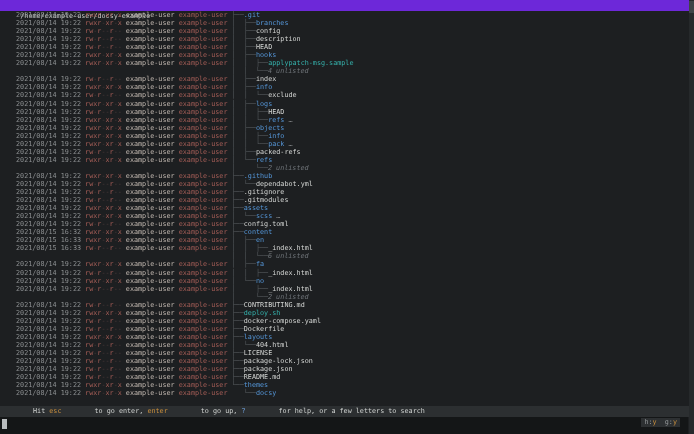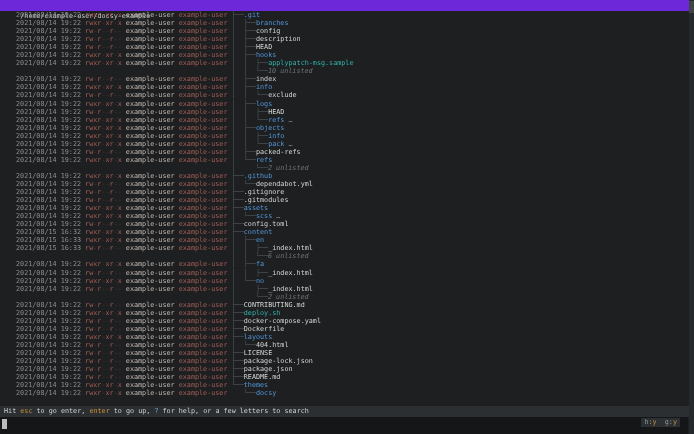--- a/index.html
+++ b/index.html
@@ -17,21 +17,21 @@
   .owner{color:#c2b8b0;}
   .grp{color:#a65e57;}
   .pre{color:#585d60;}
   .n-dir{color:#5596d8;}
   .n-file{color:#d4d6d4;}
   .n-exec{color:#35b2ac;}
   .n-unlisted{color:#70757a;font-style:italic;}
   .ell{color:#8a8d8f;}
   .status{position:absolute;top:406px;left:0;width:694px;height:11px;background:#2c2f31;
           line-height:11px;padding-left:4px;box-sizing:border-box;white-space:pre;color:#cfd2d0;}
-  .sk-plain{color:#cfd2d0;}
+  .sk-plain{color:#cfd2d0;margin-left:29px;}
   .sk-key{color:#c98f3d;}
   .sk-help{color:#6d9ed8;}
   .inputbar{position:absolute;top:417px;left:0;width:688px;height:17px;background:#141617;}
   .cursor{position:absolute;top:2px;left:2px;width:5px;height:10px;background:#b9bdbf;}
   .flags{position:absolute;top:1px;right:8px;background:#2d3032;padding:0 3px;height:9px;
          line-height:9px;white-space:pre;}
   .fl{color:#94989a;}
   .fv{color:#c98f3d;}
 </style>
 </head>
@@ -43,21 +43,21 @@
   </div>
 
   <div class="rows">
       <div class="row"><span class="date">2021/08/14 19:22 </span><span><span class="pc">r</span><span class="pc">w</span><span class="pc">x</span><span class="pc">r</span><span class="pd">-</span><span class="pc">x</span><span class="pc">r</span><span class="pd">-</span><span class="pc">x</span></span><span class="owner"> example-user </span><span class="grp">example-user </span><span class="pre">├──</span><span class="n-dir">.git</span></div>
       <div class="row"><span class="date">2021/08/14 19:22 </span><span><span class="pc">r</span><span class="pc">w</span><span class="pc">x</span><span class="pc">r</span><span class="pd">-</span><span class="pc">x</span><span class="pc">r</span><span class="pd">-</span><span class="pc">x</span></span><span class="owner"> example-user </span><span class="grp">example-user </span><span class="pre">│  ├──</span><span class="n-dir">branches</span></div>
       <div class="row"><span class="date">2021/08/14 19:22 </span><span><span class="pc">r</span><span class="pc">w</span><span class="pd">-</span><span class="pc">r</span><span class="pd">-</span><span class="pd">-</span><span class="pc">r</span><span class="pd">-</span><span class="pd">-</span></span><span class="owner"> example-user </span><span class="grp">example-user </span><span class="pre">│  ├──</span><span class="n-file">config</span></div>
       <div class="row"><span class="date">2021/08/14 19:22 </span><span><span class="pc">r</span><span class="pc">w</span><span class="pd">-</span><span class="pc">r</span><span class="pd">-</span><span class="pd">-</span><span class="pc">r</span><span class="pd">-</span><span class="pd">-</span></span><span class="owner"> example-user </span><span class="grp">example-user </span><span class="pre">│  ├──</span><span class="n-file">description</span></div>
       <div class="row"><span class="date">2021/08/14 19:22 </span><span><span class="pc">r</span><span class="pc">w</span><span class="pd">-</span><span class="pc">r</span><span class="pd">-</span><span class="pd">-</span><span class="pc">r</span><span class="pd">-</span><span class="pd">-</span></span><span class="owner"> example-user </span><span class="grp">example-user </span><span class="pre">│  ├──</span><span class="n-file">HEAD</span></div>
       <div class="row"><span class="date">2021/08/14 19:22 </span><span><span class="pc">r</span><span class="pc">w</span><span class="pc">x</span><span class="pc">r</span><span class="pd">-</span><span class="pc">x</span><span class="pc">r</span><span class="pd">-</span><span class="pc">x</span></span><span class="owner"> example-user </span><span class="grp">example-user </span><span class="pre">│  ├──</span><span class="n-dir">hooks</span></div>
       <div class="row"><span class="date">2021/08/14 19:22 </span><span><span class="pc">r</span><span class="pc">w</span><span class="pc">x</span><span class="pc">r</span><span class="pd">-</span><span class="pc">x</span><span class="pc">r</span><span class="pd">-</span><span class="pc">x</span></span><span class="owner"> example-user </span><span class="grp">example-user </span><span class="pre">│  │  ├──</span><span class="n-exec">applypatch-msg.sample</span></div>
-      <div class="row"><span class="">                                                     </span><span class="pre">│  │  └──</span><span class="n-unlisted">10 unlisted</span></div>
+      <div class="row"><span class="">                                                     </span><span class="pre">│  │  └──</span><span class="n-unlisted">4 unlisted</span></div>
       <div class="row"><span class="date">2021/08/14 19:22 </span><span><span class="pc">r</span><span class="pc">w</span><span class="pd">-</span><span class="pc">r</span><span class="pd">-</span><span class="pd">-</span><span class="pc">r</span><span class="pd">-</span><span class="pd">-</span></span><span class="owner"> example-user </span><span class="grp">example-user </span><span class="pre">│  ├──</span><span class="n-file">index</span></div>
       <div class="row"><span class="date">2021/08/14 19:22 </span><span><span class="pc">r</span><span class="pc">w</span><span class="pc">x</span><span class="pc">r</span><span class="pd">-</span><span class="pc">x</span><span class="pc">r</span><span class="pd">-</span><span class="pc">x</span></span><span class="owner"> example-user </span><span class="grp">example-user </span><span class="pre">│  ├──</span><span class="n-dir">info</span></div>
       <div class="row"><span class="date">2021/08/14 19:22 </span><span><span class="pc">r</span><span class="pc">w</span><span class="pd">-</span><span class="pc">r</span><span class="pd">-</span><span class="pd">-</span><span class="pc">r</span><span class="pd">-</span><span class="pd">-</span></span><span class="owner"> example-user </span><span class="grp">example-user </span><span class="pre">│  │  └──</span><span class="n-file">exclude</span></div>
       <div class="row"><span class="date">2021/08/14 19:22 </span><span><span class="pc">r</span><span class="pc">w</span><span class="pc">x</span><span class="pc">r</span><span class="pd">-</span><span class="pc">x</span><span class="pc">r</span><span class="pd">-</span><span class="pc">x</span></span><span class="owner"> example-user </span><span class="grp">example-user </span><span class="pre">│  ├──</span><span class="n-dir">logs</span></div>
       <div class="row"><span class="date">2021/08/14 19:22 </span><span><span class="pc">r</span><span class="pc">w</span><span class="pd">-</span><span class="pc">r</span><span class="pd">-</span><span class="pd">-</span><span class="pc">r</span><span class="pd">-</span><span class="pd">-</span></span><span class="owner"> example-user </span><span class="grp">example-user </span><span class="pre">│  │  ├──</span><span class="n-file">HEAD</span></div>
       <div class="row"><span class="date">2021/08/14 19:22 </span><span><span class="pc">r</span><span class="pc">w</span><span class="pc">x</span><span class="pc">r</span><span class="pd">-</span><span class="pc">x</span><span class="pc">r</span><span class="pd">-</span><span class="pc">x</span></span><span class="owner"> example-user </span><span class="grp">example-user </span><span class="pre">│  │  └──</span><span class="n-dir">refs</span><span class="ell"> …</span></div>
       <div class="row"><span class="date">2021/08/14 19:22 </span><span><span class="pc">r</span><span class="pc">w</span><span class="pc">x</span><span class="pc">r</span><span class="pd">-</span><span class="pc">x</span><span class="pc">r</span><span class="pd">-</span><span class="pc">x</span></span><span class="owner"> example-user </span><span class="grp">example-user </span><span class="pre">│  ├──</span><span class="n-dir">objects</span></div>
       <div class="row"><span class="date">2021/08/14 19:22 </span><span><span class="pc">r</span><span class="pc">w</span><span class="pc">x</span><span class="pc">r</span><span class="pd">-</span><span class="pc">x</span><span class="pc">r</span><span class="pd">-</span><span class="pc">x</span></span><span class="owner"> example-user </span><span class="grp">example-user </span><span class="pre">│  │  ├──</span><span class="n-dir">info</span></div>
       <div class="row"><span class="date">2021/08/14 19:22 </span><span><span class="pc">r</span><span class="pc">w</span><span class="pc">x</span><span class="pc">r</span><span class="pd">-</span><span class="pc">x</span><span class="pc">r</span><span class="pd">-</span><span class="pc">x</span></span><span class="owner"> example-user </span><span class="grp">example-user </span><span class="pre">│  │  └──</span><span class="n-dir">pack</span><span class="ell"> …</span></div>
       <div class="row"><span class="date">2021/08/14 19:22 </span><span><span class="pc">r</span><span class="pc">w</span><span class="pd">-</span><span class="pc">r</span><span class="pd">-</span><span class="pd">-</span><span class="pc">r</span><span class="pd">-</span><span class="pd">-</span></span><span class="owner"> example-user </span><span class="grp">example-user </span><span class="pre">│  ├──</span><span class="n-file">packed-refs</span></div>

